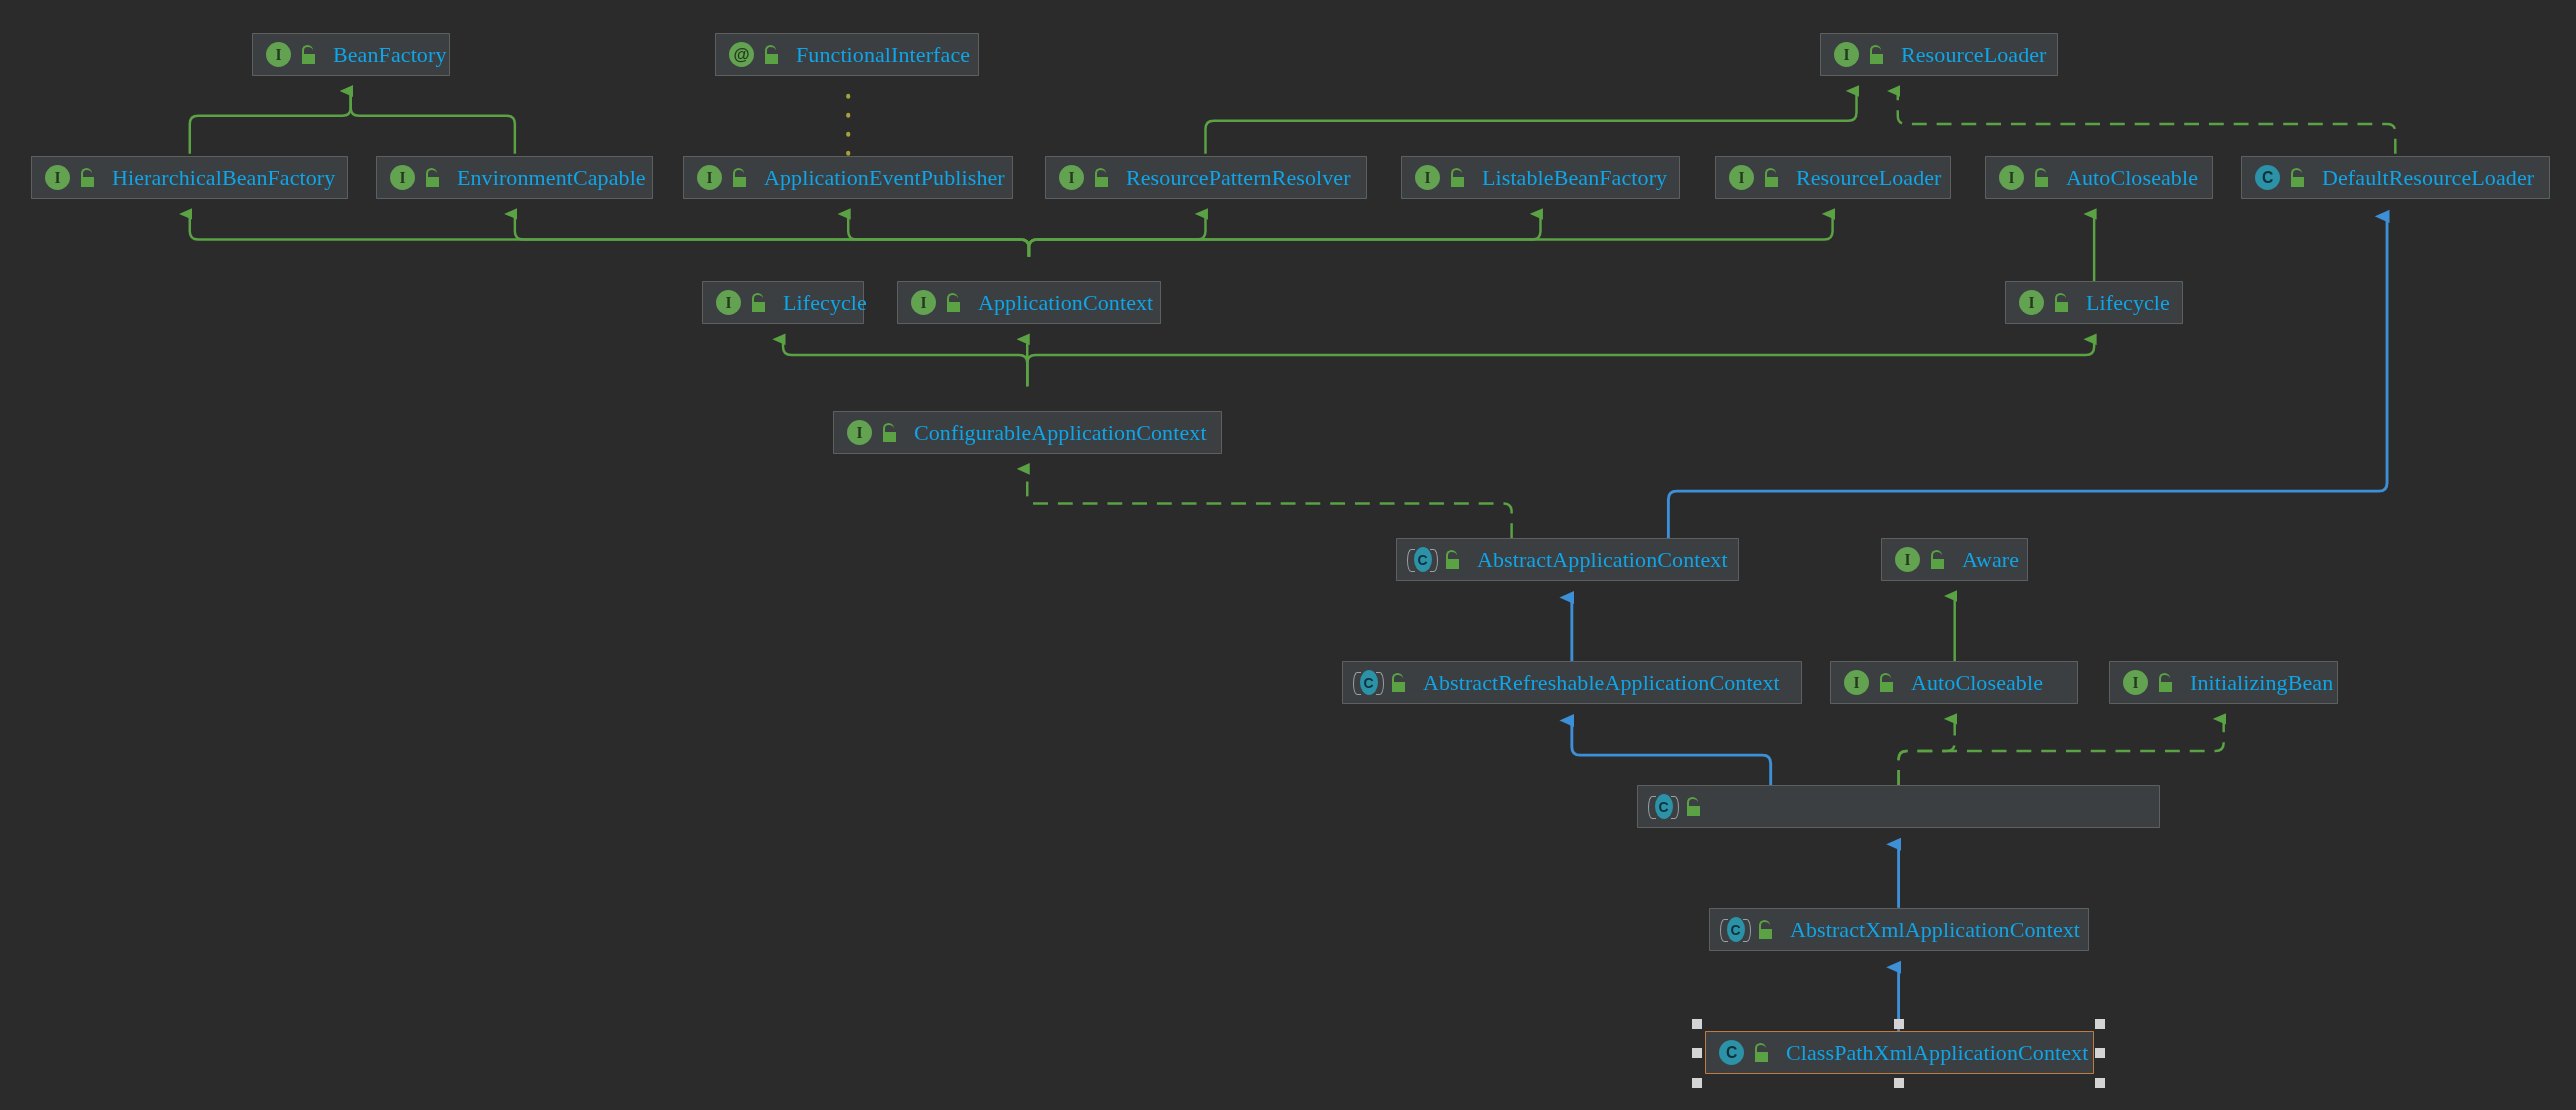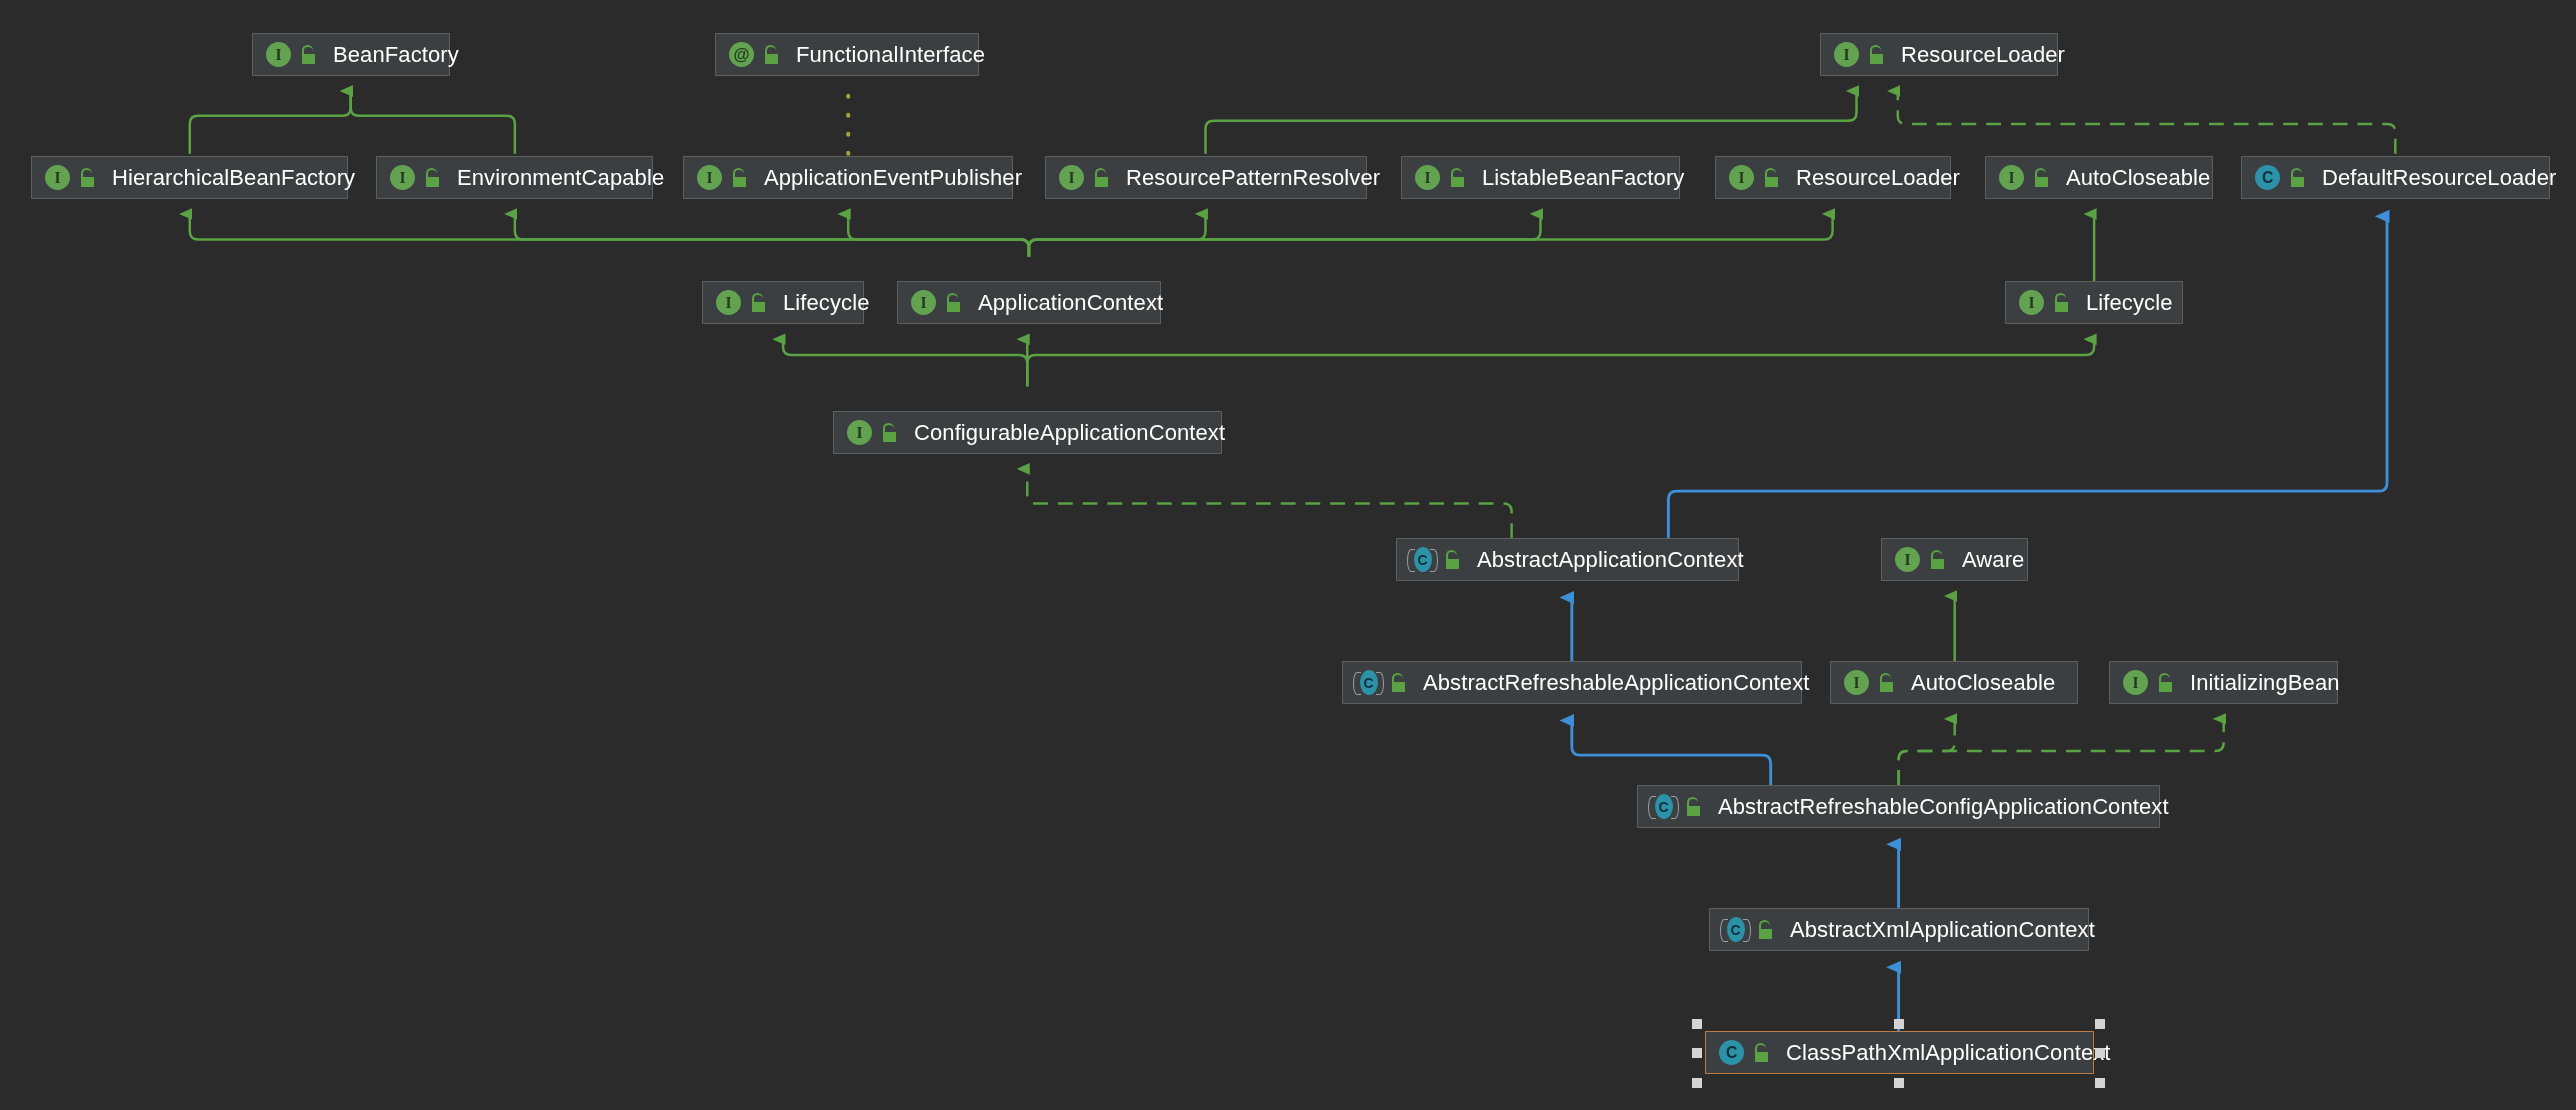--- a/index.html
+++ b/index.html
@@ -35,23 +35,24 @@
     white-space: nowrap;
     height: 43px;
     border-radius: 0.8px;
   }
   .node.selected {
     border-color: #c07b42;
     border-width: 1.7px;
   }
   .node-label {
     font-size: 22px;
-    color: #ffffff;
+    color: #0ea5e9;
     letter-spacing: 0.1px;
     margin-left: 15px;
+    font-family: Liberation Serif, serif;
   }
   
   .kind {
     position: relative;
     width: 28px;
     height: 28px;
     flex: 0 0 28px;
     display: flex;
     align-items: center;
     justify-content: center;
@@ -438,21 +439,20 @@
   </div>
 
   <div class="node" style="left:1637px;top:785px;width:523px;">
     <span class="kind abstract">
         <span class="disc">C</span>
       </span>
     <span class="lock">
         <span class="shackle"></span>
         <span class="body"></span>
       </span>
-    <span class="node-label">AbstractRefreshableConfigApplicationContext</span>
   </div>
 
   <div class="node" style="left:1709px;top:908px;width:380px;">
     <span class="kind abstract">
         <span class="disc">C</span>
       </span>
     <span class="lock">
         <span class="shackle"></span>
         <span class="body"></span>
       </span>

